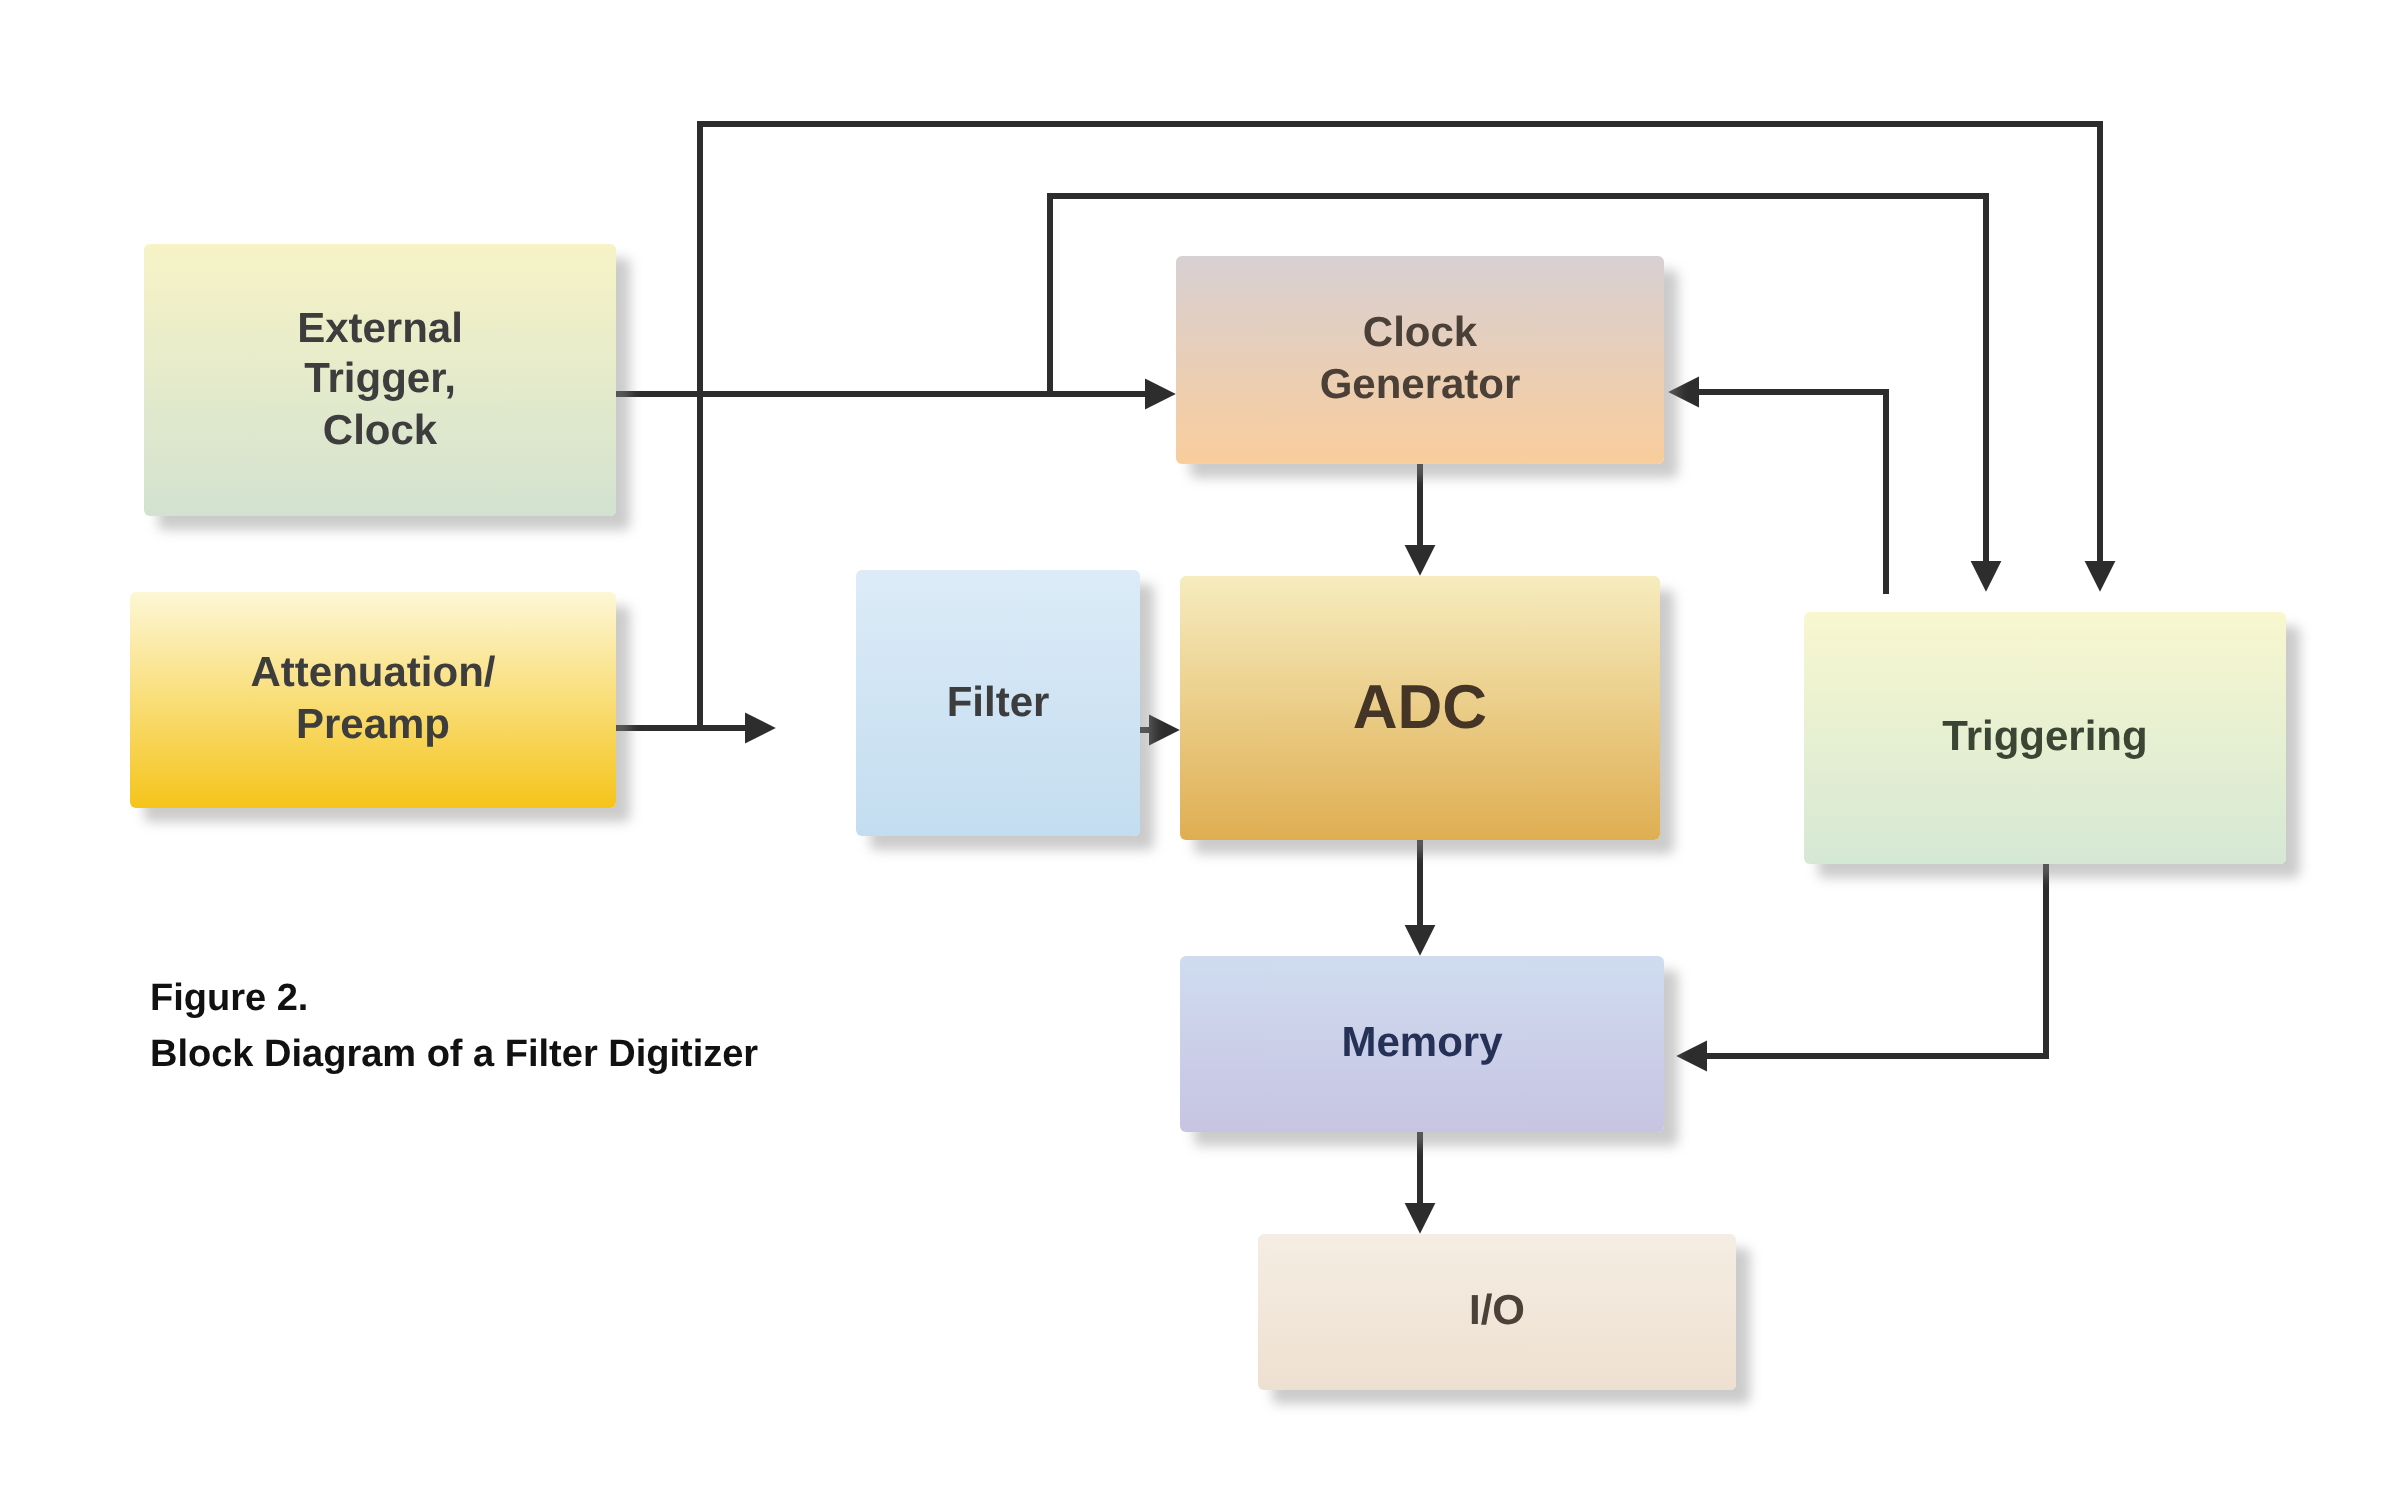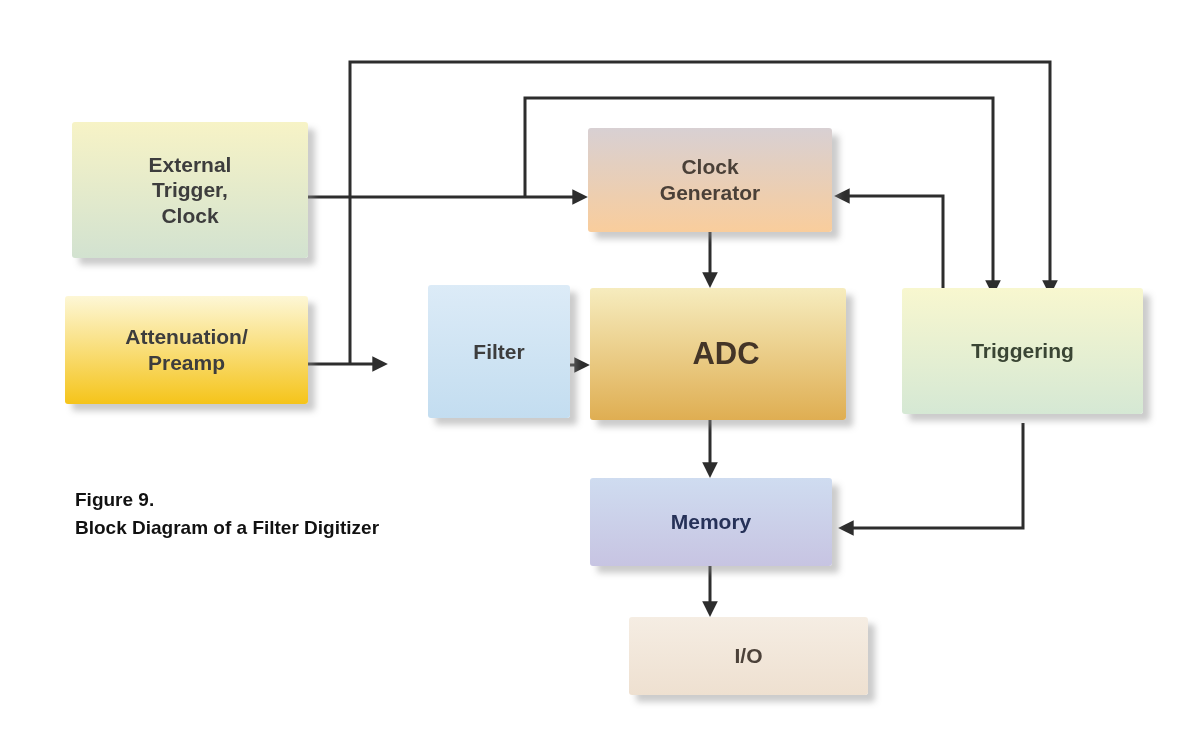--- a/index.html
+++ b/index.html
@@ -64,23 +64,23 @@
 
   <div id="node-layer">
       <div class="node" style="left: 72px; top: 122px; width: 236px; height: 136px; background: linear-gradient(rgb(247, 243, 198), rgb(210, 226, 208)); color: rgb(61, 61, 61); font-size: 21px;">External
 Trigger,
 Clock</div>
       <div class="node" style="left: 65px; top: 296px; width: 243px; height: 108px; background: linear-gradient(rgb(253, 247, 214), rgb(245, 196, 26)); color: rgb(61, 61, 61); font-size: 21px;">Attenuation/
 Preamp</div>
       <div class="node" style="left: 388px; top: 285px; width: 142px; height: 133px; background: linear-gradient(rgb(220, 235, 247), rgb(195, 221, 240)); color: rgb(61, 61, 61); font-size: 21px; margin-left: 40px;">Filter</div>
       <div class="node" style="left: 588px; top: 128px; width: 244px; height: 104px; background: linear-gradient(rgb(216, 208, 211), rgb(249, 205, 156)); color: rgb(74, 64, 56); font-size: 21px;">Clock
 Generator</div>
-      <div class="node" style="left: 590px; top: 288px; width: 240px; height: 132px; background: linear-gradient(rgb(246, 236, 190), rgb(223, 174, 82)); color: rgb(68, 53, 39); font-size: 31px; padding-left: 16px;">ADC</div>
-      <div class="node" style="left: 902px; top: 288px; width: 241px; height: 126px; background: linear-gradient(rgb(248, 247, 207), rgb(213, 232, 212)); color: rgb(58, 69, 52); font-size: 21px;">Triggering</div>
+      <div class="node" style="left: 590px; top: 288px; width: 240px; height: 132px; background: linear-gradient(rgb(246, 236, 190), rgb(223, 174, 82)); color: rgb(68, 53, 39); font-size: 31px;">ADC</div>
+      <div class="node" style="left: 902px; top: 306px; width: 241px; height: 126px; background: linear-gradient(rgb(248, 247, 207), rgb(213, 232, 212)); color: rgb(58, 69, 52); font-size: 21px;">Triggering</div>
       <div class="node" style="left: 590px; top: 478px; width: 242px; height: 88px; background: linear-gradient(rgb(207, 220, 240), rgb(199, 196, 226)); color: rgb(38, 49, 88); font-size: 21px;">Memory</div>
       <div class="node" style="left: 593px; top: 617px; width: 239px; height: 78px; background: linear-gradient(rgb(245, 237, 227), rgb(238, 224, 208)); color: rgb(75, 65, 57); font-size: 21px; margin-left: 36px;">I/O</div>
     </div>
 
   <div class="caption">
-    <div>Figure 9.</div>
+    <div>Figure 2.</div>
     <div>Block Diagram of a Filter Digitizer</div>
   </div>
 </div>
 
 </body></html>

